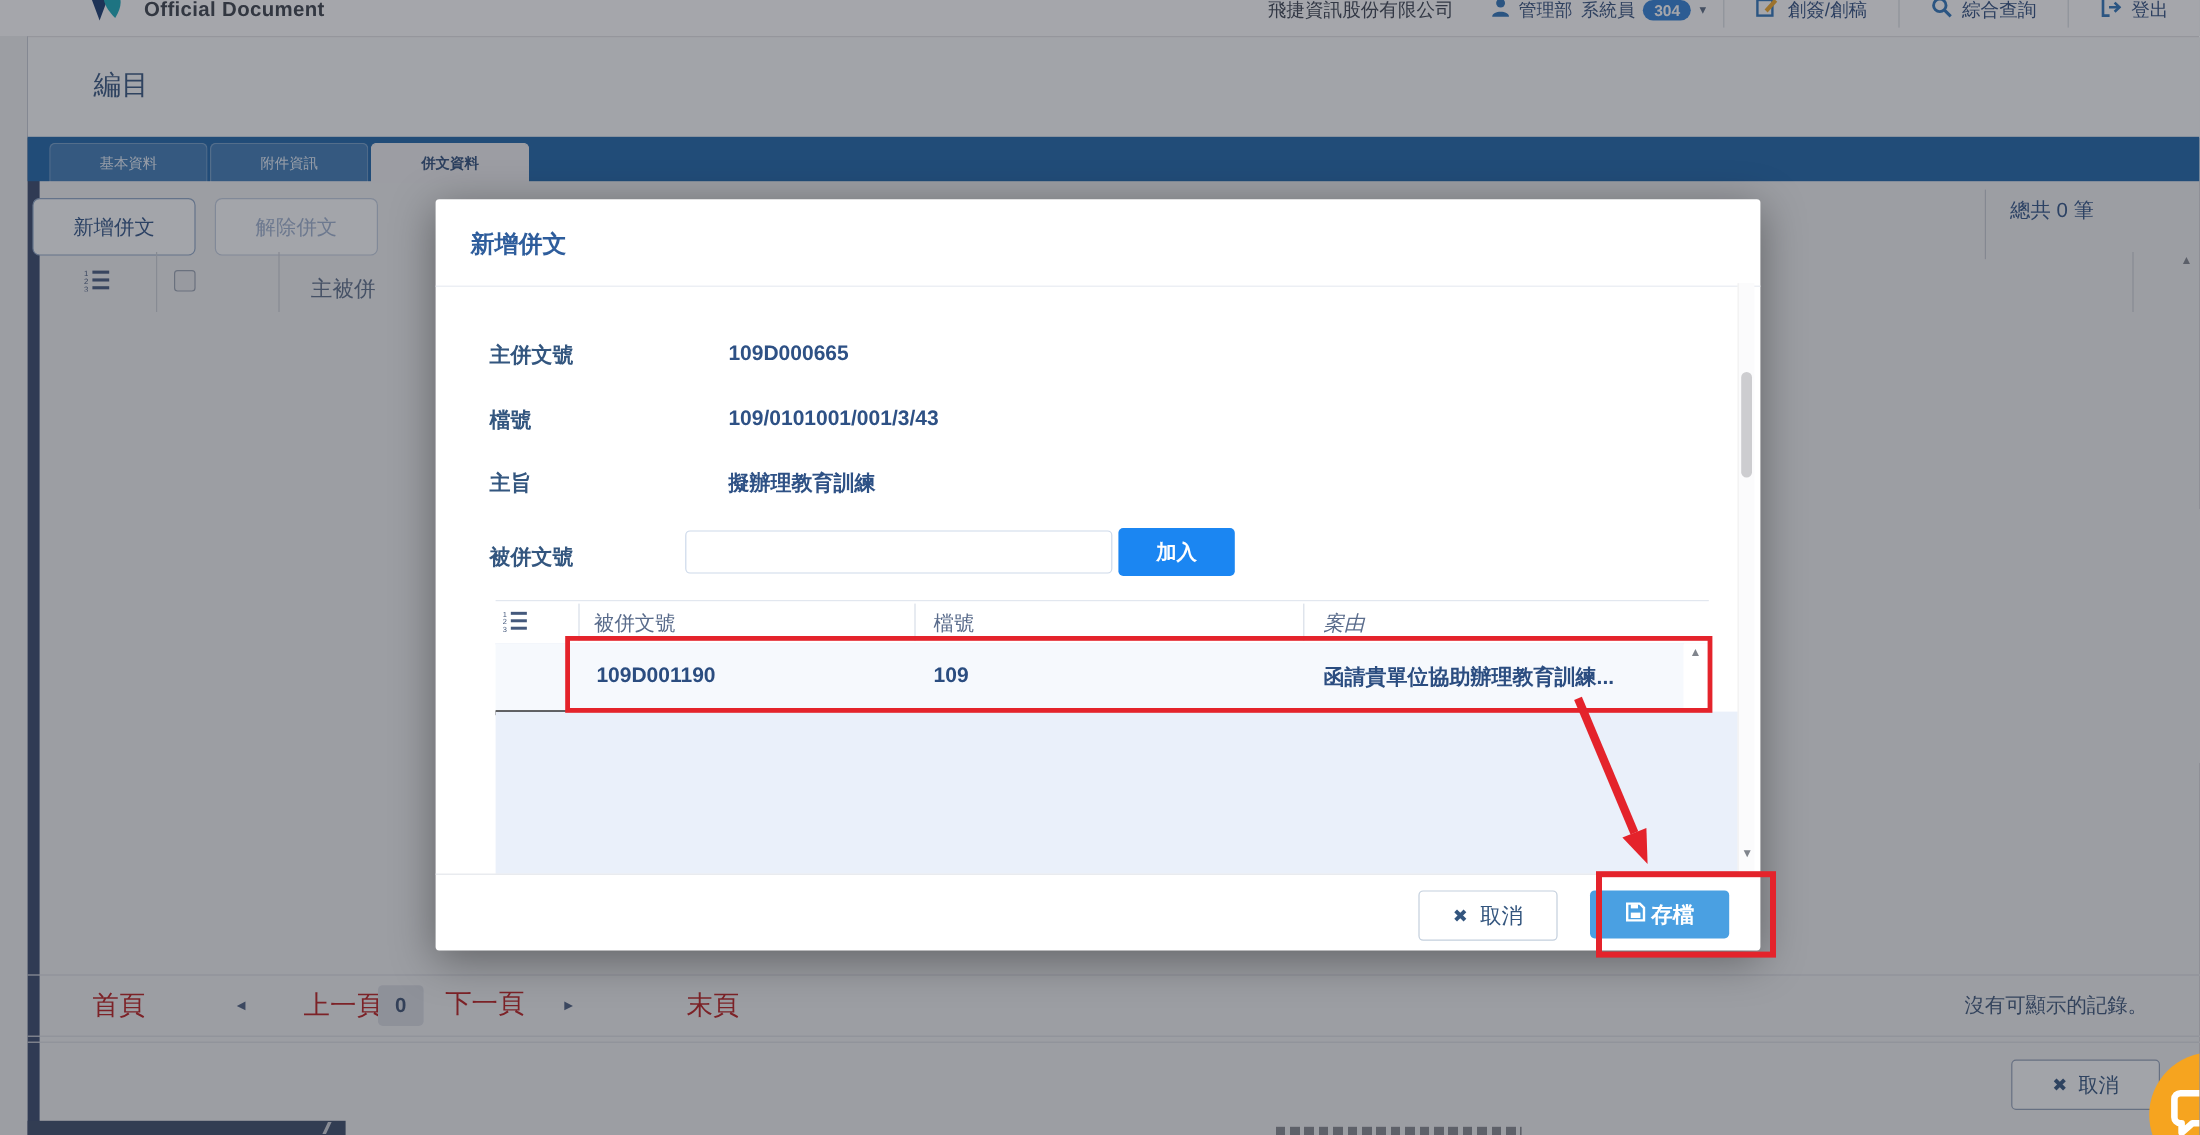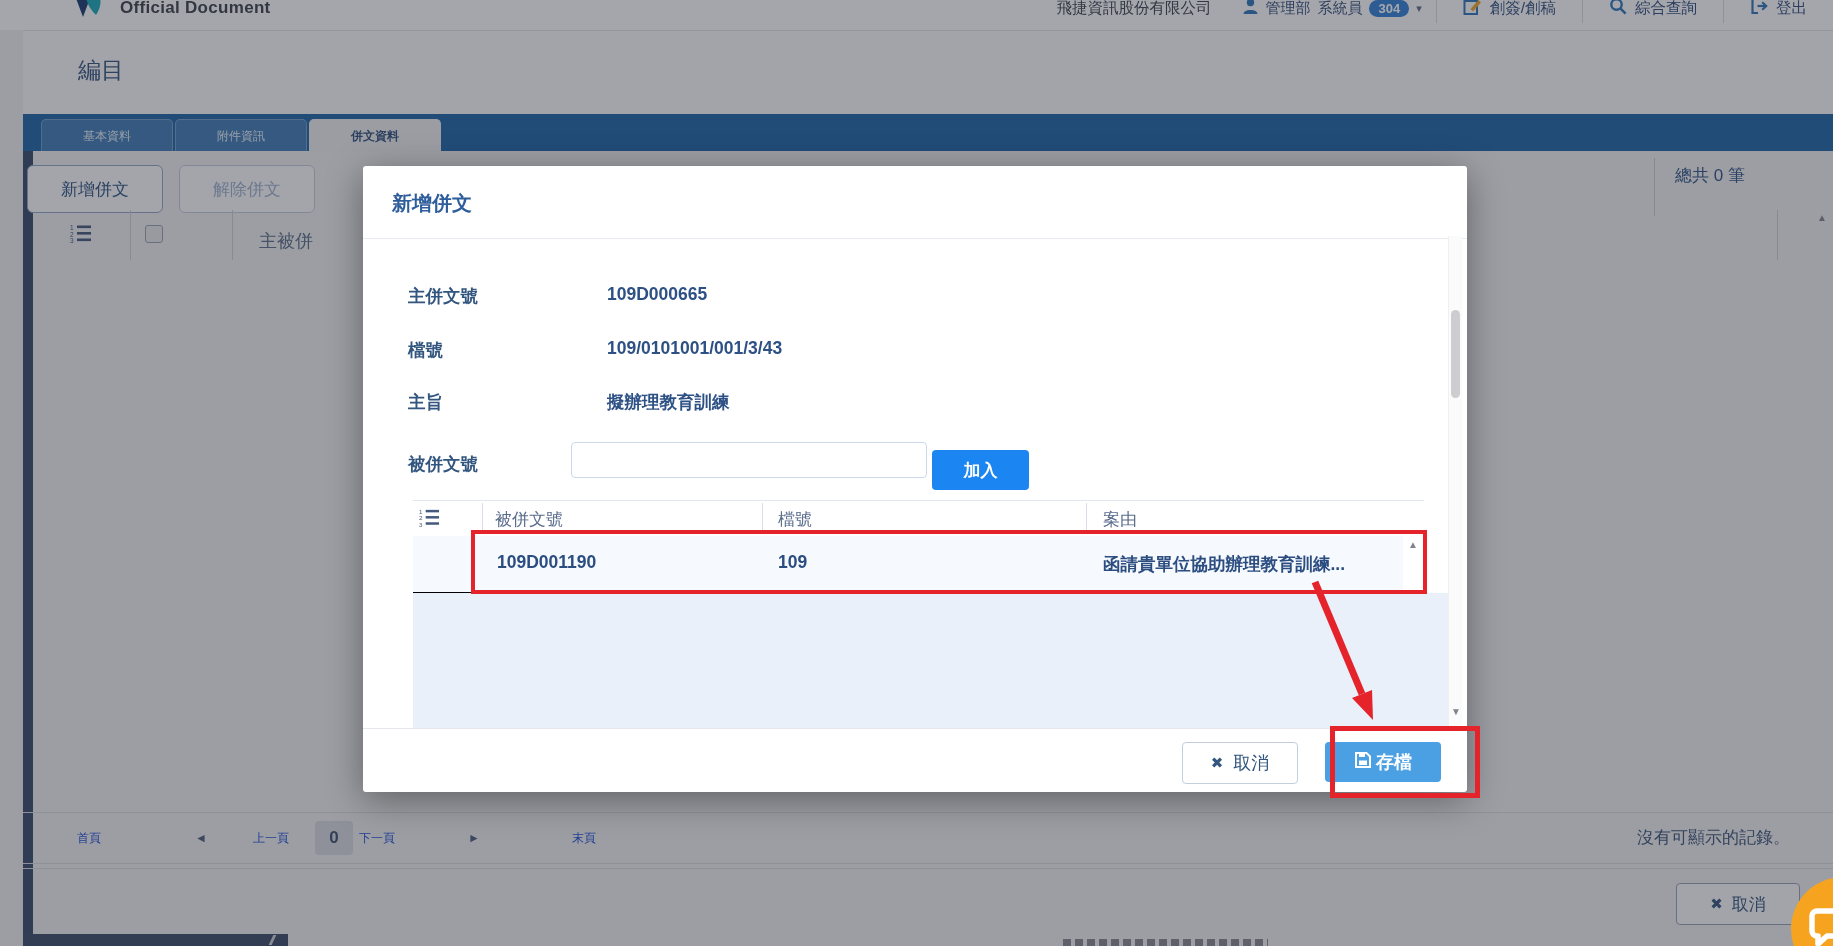--- a/index.html
+++ b/index.html
@@ -33,21 +33,21 @@
   .btn-ghost{position:absolute;height:46px;border:1px solid #90a8c6;border-radius:6px;background:#fcfdfd;
        color:#2f5385;font-size:17px;display:flex;align-items:center;justify-content:center;}
   .btn-ghost--disabled{border-color:#c2cede;color:#9fb2cf;}
   .v-div{position:absolute;border-left:1px solid #c7cbd2;}
   .total-label{position:absolute;right:88px;top:164px;font-size:17px;color:#2f5385;}
   .bg-table-header{left:10px;top:210px;right:0;height:62px;}
   .bg-col-div{position:absolute;top:0;height:50px;border-left:1px solid #ccd0d6;}
   .bg-col-label{position:absolute;left:226px;top:19px;font-size:18px;color:#5c6e88;}
   .checkbox{position:absolute;width:16px;height:16px;border:1px solid #9aa4b2;border-radius:3px;background:#e9eaec;}
   .pagination{left:0;top:812px;right:0;height:50px;border-top:1px solid #d9dbdf;border-bottom:1px solid #d9dbdf;}
-  .pg-item{position:absolute;top:0;height:50px;line-height:50px;font-size:12px;color:#1d4ed8;}
+  .pg-item{position:absolute;top:0;height:50px;line-height:50px;font-size:22px;color:#b91c1c;}
   .pg-arrow{font-size:12px;color:#4a5e7e;}
   .pg-page{position:absolute;left:292px;top:8px;width:38px;height:34px;line-height:34px;text-align:center;
        background:#d7dbe1;border-radius:4px;color:#3b5070;font-weight:bold;font-size:17px;}
   .no-records{position:absolute;right:43px;top:0;height:50px;line-height:50px;font-size:17px;color:#3b5578;}
   .bottom-bar{left:0;top:868px;right:0;height:78px;border-top:1px solid #d9dbdf;}
   .btn-cancel-page{position:absolute;right:33px;top:14px;width:122px;height:40px;border:1px solid #93a2b8;
        border-radius:4px;background:#fafbfc;color:#33557e;font-size:17px;
        display:flex;align-items:center;justify-content:center;gap:9px;}
   .x-glyph{font-size:15px;font-weight:bold;color:#33557e;}
   .navy-bottom{left:0;top:934px;width:265px;height:12px;background:#3a4a68;}
@@ -60,21 +60,21 @@
   .overlay{position:absolute;inset:0;background:rgba(40,44,54,.42);z-index:10;}
   
   .modal{position:absolute;left:363px;top:166px;width:1104px;height:626px;background:#fff;border-radius:3px;
        box-shadow:0 8px 36px rgba(0,0,0,.38);z-index:20;}
   .modal-title{position:absolute;left:29px;top:24px;font-size:20px;color:#2e5d9c;font-weight:600;}
   .modal-title-div{position:absolute;left:0;right:0;top:72px;border-top:1px solid #e8ecf2;}
   .fld-label{position:absolute;left:45px;font-size:17.5px;color:#33567f;font-weight:600;}
   .fld-value{position:absolute;left:212px;font-size:17.5px;color:#2e5185;font-weight:bold;margin-left:32px;}
   .fld-input{position:absolute;left:208px;top:276px;width:338px;height:34px;border:1px solid #cdd9ea;
        border-radius:4px;font-size:16px;padding:0 8px;color:#2e5185;outline:none;}
-  .btn-add{position:absolute;left:569px;top:284px;width:97px;height:40px;background:#1b86f2;border:none;
+  .btn-add{position:absolute;left:569px;top:274px;width:97px;height:40px;background:#1b86f2;border:none;
        border-radius:4px;color:#fff;font-size:17px;font-weight:bold;display:flex;align-items:center;justify-content:center;text-align:right;}
   .itable-header{position:absolute;left:50px;top:334px;width:1011px;height:35px;
        border-top:1px solid #e2e7ef;border-bottom:1px solid #e2e7ef;}
   .itable-col-div{position:absolute;top:2px;height:31px;border-left:1px solid #d8dee8;}
   .itable-col{position:absolute;top:7px;font-size:17px;color:#5a6c8c;}
   .itable-row{position:absolute;left:50px;top:370px;width:990px;height:56px;background:#f6f9fd;
        border-bottom:4px solid #000000;}
   .itable-cell{position:absolute;top:16px;font-size:17.5px;font-weight:bold;color:#2b4d80;}
   .iscroll-strip{position:absolute;left:1040px;top:370px;width:21px;height:56px;background:#fff;text-align:center;}
   .itable-empty{position:absolute;left:50px;top:427px;width:1036px;height:135px;background:#eaf0fa;}
@@ -194,21 +194,21 @@
     <div class="bg-col-div" style="left:1744px;"></div>
   </div>
   <span class="scroll-tri" style="left:1817px;top:212px;">▲</span>
   <div class="abs right-line"></div>
 
   <div class="abs pagination">
     <span class="pg-item" style="left:54px;">首頁</span>
     <span class="pg-item pg-arrow" style="left:172px;">◄</span>
     <span class="pg-item" style="left:230px;">上一頁</span>
     <span class="pg-page">0</span>
-    <span class="pg-item" style="left:336px;">下一頁</span>
+    <span class="pg-item" style="left:348px;font-family:Liberation Mono, monospace;">下一頁</span>
     <span class="pg-item pg-arrow" style="left:445px;">►</span>
     <span class="pg-item" style="left:549px;">末頁</span>
     <span class="no-records">沒有可顯示的記錄。</span>
   </div>
 
   <div class="abs bottom-bar">
     <div class="btn-cancel-page">
       <span class="x-glyph">✖</span>
       <span>取消</span>
     </div>
@@ -255,21 +255,21 @@
           <rect x="7" y="8" width="14" height="2.6" fill="#44597c"></rect>
           <text x="0" y="19" font-size="6.5" fill="#44597c" font-family="sans-serif">3</text>
           <rect x="7" y="14.5" width="14" height="2.6" fill="#44597c"></rect>
         </svg>
       </span>
       <div class="itable-col-div" style="left:69px;"></div>
       <span class="itable-col" style="left:82px;">被併文號</span>
       <div class="itable-col-div" style="left:349px;"></div>
       <span class="itable-col" style="left:365px;">檔號</span>
       <div class="itable-col-div" style="left:673px;"></div>
-      <span class="itable-col" style="left:690px;">案由</span>
+      <span class="itable-col" style="left:690px;font-style:italic;">案由</span>
     </div>
 
     <div class="itable-row">
       <span class="itable-cell" style="left:84px;">109D001190</span>
       <span class="itable-cell" style="left:365px;">109</span>
       <span class="itable-cell" style="left:690px;">函請貴單位協助辦理教育訓練...</span>
     </div>
     <div class="iscroll-strip">
       <span class="scroll-tri" style="left:5px;top:3px;">▲</span>
     </div>

